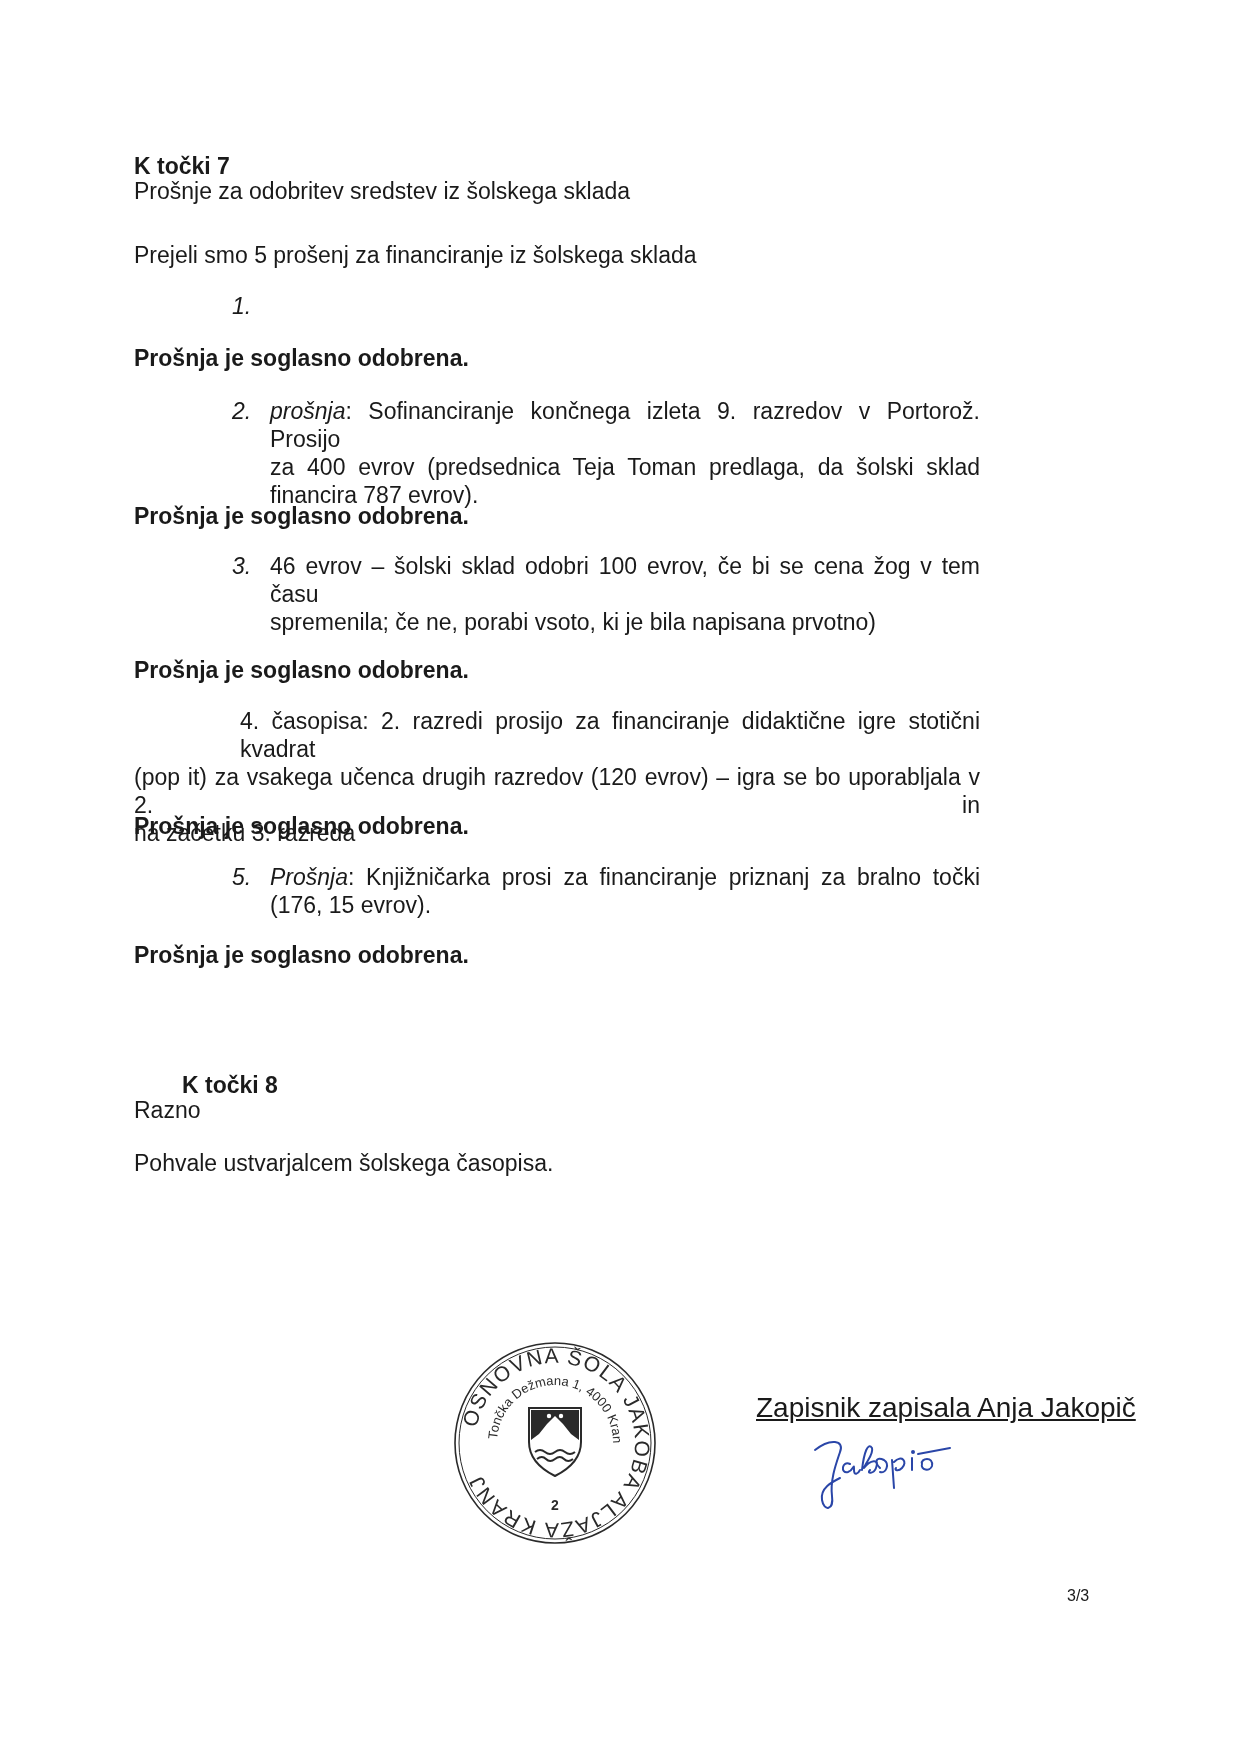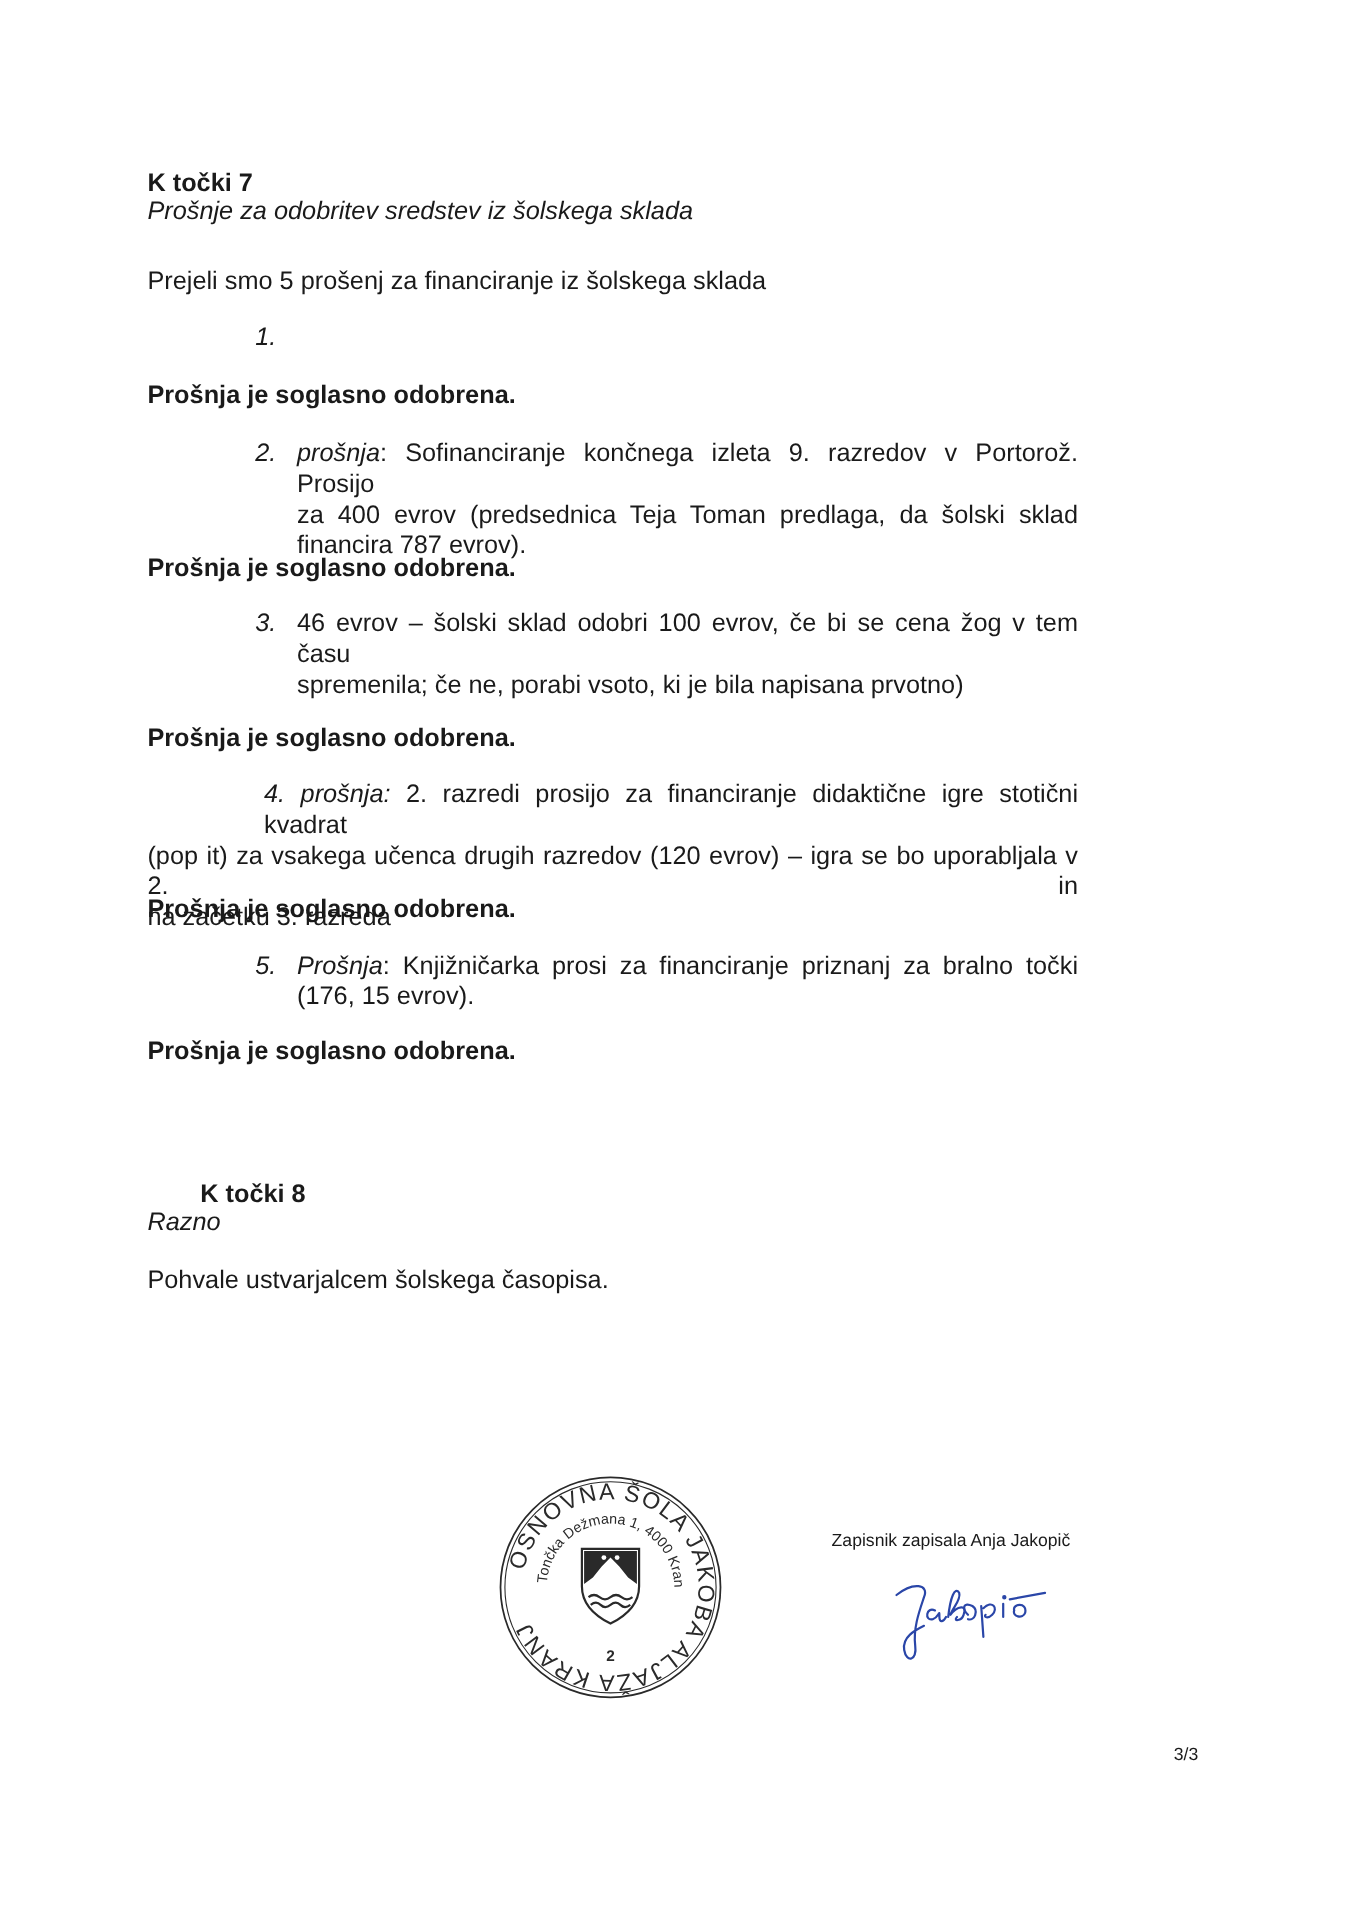--- a/index.html
+++ b/index.html
@@ -1,30 +1,30 @@
 <!DOCTYPE html>
 <html><head>
 <meta charset="utf-8">
 <style>
   html, body { margin: 0; padding: 0; background: #ffffff; }
   body { width: 1240px; height: 1754px; position: relative; overflow: hidden; font-family: "Liberation Sans", sans-serif; color: #1a1a1a; }
   .page { position: absolute; left: 0; top: 0; width: 1240px; height: 1754px; background: #ffffff; }
   .abs { position: absolute; white-space: nowrap; }
   .t { font-size: 23px; line-height: 28px; }
   .b { font-weight: bold; }
-  .i { font-style: italic; }
+  .i { }
   .item { position: absolute; font-size: 23px; line-height: 28px; }
   .item .num { position: absolute; left: 0; top: 0; font-style: italic; }
   .item .body { position: absolute; left: 38px; top: 0; text-align: justify; }
   .item .body .lbl { font-style: italic; }
   .jline { display: block; text-align: justify; text-align-last: justify; white-space: normal; }
   .lline { display: block; white-space: nowrap; }
   .pagenum { font-family: Liberation Sans, sans-serif; font-size: 16px; }
   .stamp { position: absolute; left: 450px; top: 1338px; width: 210px; height: 210px; }
-  .sig-name { font-size: 16px; }
+  .sig-name { font-size: 28px; text-decoration: underline; }
   .sig { position: absolute; left: 810px; top: 1430px; width: 170px; height: 90px; }
 </style>
 </head>
 <body>
 
 <div class="page">
 
   <div class="abs t b" style="left:134px; top:152px;">K točki 7</div>
   <div class="abs t i" style="left:134px; top:177px;">Prošnje za odobritev sredstev iz šolskega sklada</div>
 
@@ -48,21 +48,21 @@
   <div class="item" style="left:232px; top:552px; width:748px; height:90px;">
     <span class="num">3.</span>
     <span class="body" style="width:710px;">
       <span class="jline">46 evrov – šolski sklad odobri 100 evrov, če bi se cena žog v tem času</span>
       <span class="lline">spremenila; če ne, porabi vsoto, ki je bila napisana prvotno)</span>
     </span>
   </div>
   <div class="abs t b" style="left:134px; top:656px;">Prošnja je soglasno odobrena.</div>
 
   <div class="abs t" style="left:134px; top:707px; width:846px; white-space:normal;">
-    <span class="jline" style="padding-left:106px;"><span class="i">4.</span> <span class="i">prošnja:</span> <span>2. razredi prosijo za financiranje didaktične igre stotični kvadrat</span></span>
+    <span class="jline" style="padding-left:106px;"><span class="i">4.</span> <span class="i">časopisa:</span> <span>2. razredi prosijo za financiranje didaktične igre stotični kvadrat</span></span>
     <span class="jline">(pop it) za vsakega učenca drugih razredov (120 evrov) – igra se bo uporabljala v 2. in</span>
     <span class="lline">na začetku 3. razreda</span>
   </div>
   <div class="abs t b" style="left:134px; top:812px;">Prošnja je soglasno odobrena.</div>
 
   <div class="item" style="left:232px; top:863px; width:748px; height:60px;">
     <span class="num">5.</span>
     <span class="body" style="width:710px;">
       <span class="jline"><span class="lbl">Prošnja</span>: <span>Knjižničarka prosi za financiranje priznanj za bralno točki</span></span>
       <span class="lline">(176, 15 evrov).</span>

